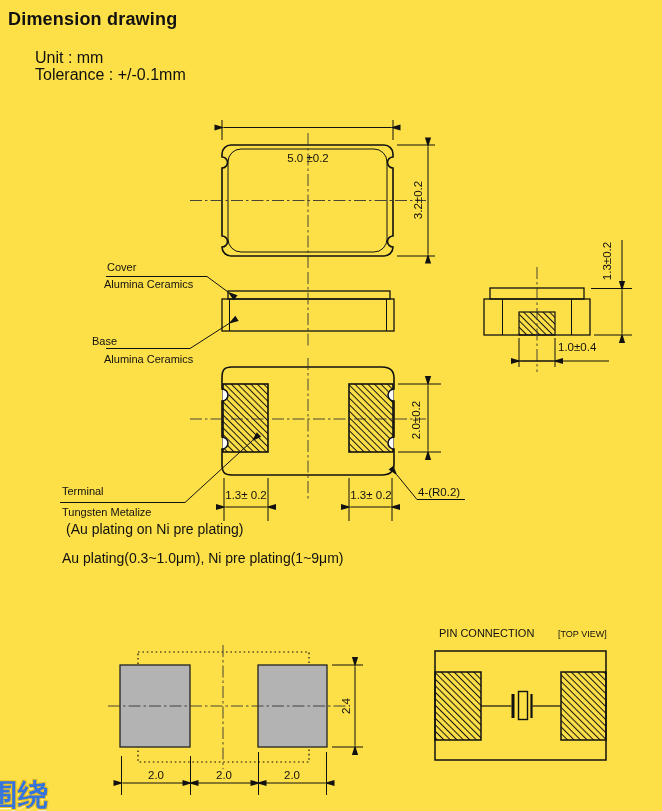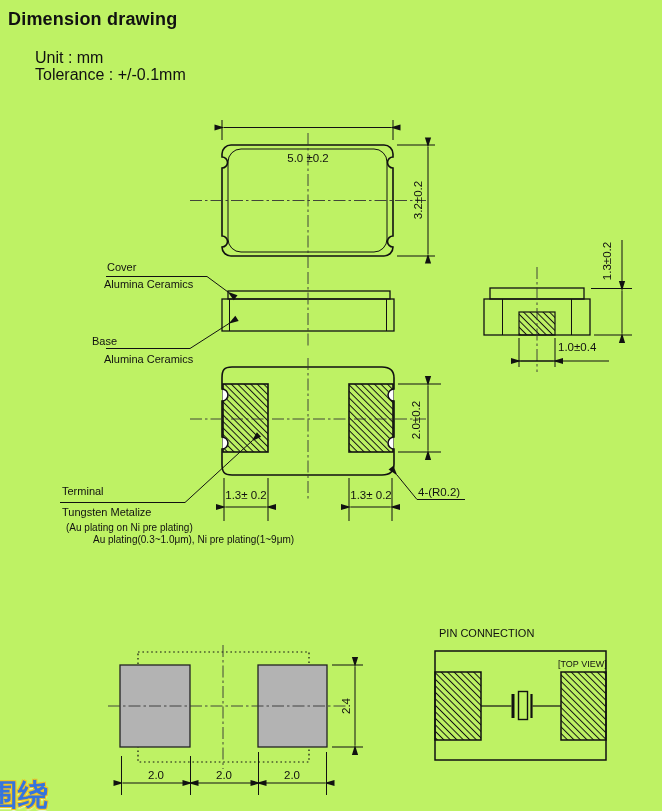--- a/index.html
+++ b/index.html
@@ -1,26 +1,26 @@
 <!DOCTYPE html>
 <html><head>
 <meta charset="utf-8">
 <style>
   html,body{margin:0;padding:0;background:#fff;}
-  #screen{position:relative;width:662px;height:811px;background:#bef264;overflow:hidden;
+  #screen{position:relative;width:662px;height:811px;background:#fde047;overflow:hidden;
           font-family:"Liberation Sans",sans-serif;}
   #art{position:absolute;left:0;top:0;}
   .t{position:absolute;font-family:"Liberation Sans",sans-serif;color:#111;
      white-space:nowrap;line-height:1.12;}
   .title{font-size:18px;font-weight:600;letter-spacing:.2px;}
   .sub{font-size:16px;}
   .dim{font-size:11.5px;}
   .lbl{font-size:11px;}
   .lbl2{font-size:11px;}
-  .small{font-size:10px;}
+  .small{font-size:14px;}
   .sec{font-size:12px;}
   .sec2{font-size:11px;}
   .sec3{font-size:9px;}
   .cx{transform:translateX(-50%);}
   .vtext{transform:translate(-50%,-50%) rotate(-90deg);}
   .wm{font-size:30px;font-weight:bold;color:#3574dd;
       text-shadow:-1px -1px 0 #f0c420,1px -1px 0 #f0c420,-1px 1px 0 #f0c420,
                   1px 1px 0 #f0c420,0 2px 2px #ffffff;}
 </style>
 </head>
@@ -178,24 +178,24 @@
   <span class="t dim" style="left:558px;top:341px;">1.0±0.4</span>
 
   <span class="t dim vtext" style="left:416px;top:420px;">2.0±0.2</span>
   <span class="t dim cx" style="left:246px;top:489px;">1.3± 0.2</span>
   <span class="t dim cx" style="left:371px;top:489px;">1.3± 0.2</span>
   <span class="t dim" style="left:418px;top:486px;">4-(R0.2)</span>
 
   <span class="t lbl" style="left:62px;top:485px;">Terminal</span>
   <span class="t lbl2" style="left:62px;top:506px;">Tungsten Metalize</span>
   <span class="t small" style="left:66px;top:522px;">(Au plating on Ni pre plating)</span>
-  <span class="t small" style="left:62px;top:534px;margin-left:31px;">Au plating(0.3~1.0μm), Ni pre plating(1~9μm)</span>
+  <span class="t small" style="left:62px;top:551px;">Au plating(0.3~1.0μm), Ni pre plating(1~9μm)</span>
 
   <span class="t dim cx" style="left:156px;top:769px;">2.0</span>
   <span class="t dim cx" style="left:224px;top:769px;">2.0</span>
   <span class="t dim cx" style="left:292px;top:769px;">2.0</span>
   <span class="t dim vtext" style="left:346px;top:706px;">2.4</span>
 
   <span class="t sec2" style="left:439px;top:627px;">PIN CONNECTION</span>
-  <span class="t sec3" style="left:558px;top:659px;">[TOP VIEW]</span>
+  <span class="t sec3" style="left:558px;top:629px;">[TOP VIEW]</span>
 
   <span class="t wm" style="left:-12px;top:778px;">围绕</span>
 </div>
 
 </body></html>

